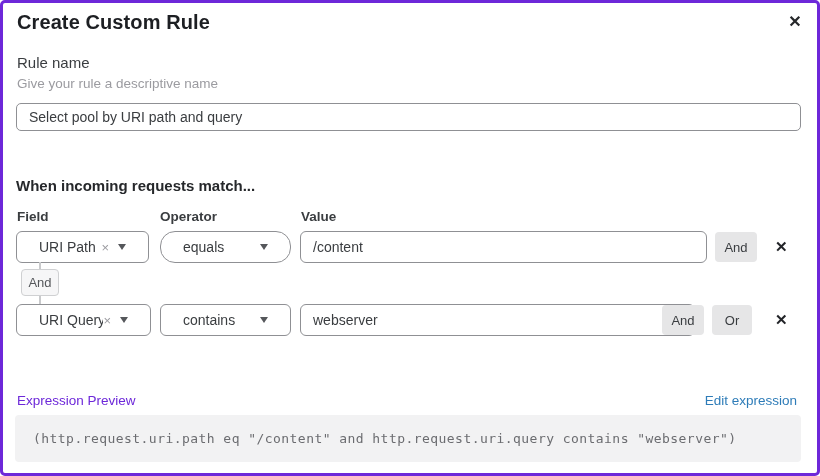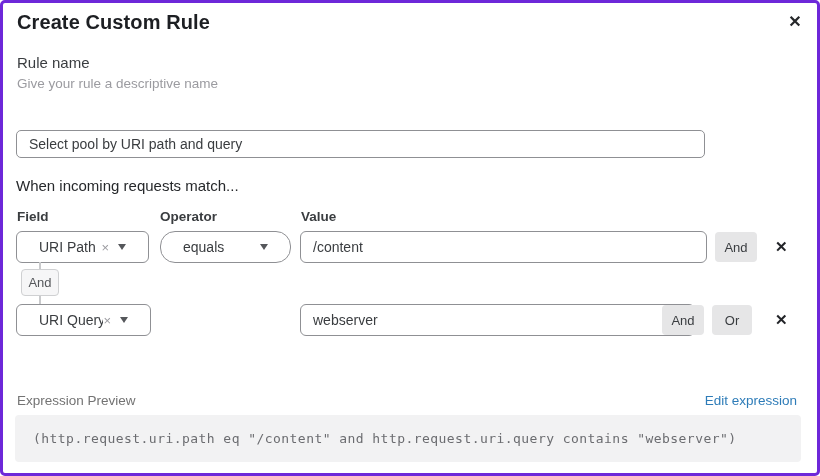--- a/index.html
+++ b/index.html
@@ -35,23 +35,23 @@
   .field-label { font-size: 15px; color: #3a3d40; }
   .helper-text { font-size: 13.5px; color: #9b9ba0; text-align: center; }
 
   .text-input {
     border: 1px solid #8f9094; border-radius: 5px;
     font-family: "Liberation Sans", sans-serif;
     font-size: 14px; color: #3a3d40;
     padding: 0 12px; background: #fff;
     outline: none; height: 28px;
   }
-  #rule-name-input { left: 13px; top: 100px; width: 689px; margin-top: 27px; }
+  #rule-name-input { left: 13px; top: 100px; width: 785px; }
 
-  .section-heading { font-size: 15px; font-weight: 400; color: #26282b; }
+  .section-heading { font-size: 15px; font-weight: 700; color: #26282b; }
   .col-label { font-size: 13.5px; color: #3a3d40; font-weight: bold; }
 
   .select-box {
     border: 1px solid #8f9094; border-radius: 6px;
     height: 32px; background: #fff;
     display: flex; align-items: center;
     padding: 0 22px; font-size: 14px; color: #3a3d40;
     cursor: pointer;
   }
   .select-box .sel-text {
@@ -86,21 +86,21 @@
     left: 36px; top: 259px; width: 2px; height: 44px;
     background: #c9cacc;
   }
   .connector-badge {
     left: 18px; top: 266px; width: 38px; height: 27px;
     background: #f6f6f7; border: 1px solid #cfd0d2; border-radius: 4px;
     display: flex; align-items: center; justify-content: center;
     font-size: 13px; color: #55575b;
   }
 
-  .expr-label { font-size: 13.5px; color: #737373; }
+  .expr-label { font-size: 13.5px; color: #6d28d9; }
   .edit-link {
     font-size: 13.5px; color: #2e7cb8; cursor: pointer; text-decoration: none;
   }
   .code-block {
     left: 12px; top: 412px; width: 786px; height: 47px;
     background: #f2f2f3; border-radius: 4px;
     display: flex; align-items: center;
     padding-left: 18px;
   }
   .code-text {
@@ -141,20 +141,24 @@
   <button class="abs row-delete" style="left:772px; top:236px;">✕</button>
 
   <div class="abs connector-line"></div>
   <div class="abs connector-badge">And</div>
 
   <div class="abs select-box" style="left:13px; top:301px; width:135px;">
     <span class="sel-text">URI Query St...</span>
     <span class="clear-x">×</span>
     <span class="chevron"></span>
   </div>
+  <div class="abs select-box" style="left:157px; top:301px; width:131px;">
+    <span class="sel-text">contains</span>
+    <span class="chevron"></span>
+  </div>
   <input class="abs text-input value-input" style="left: 297px; top: 301px; width: 395px;" type="text" value="webserver">
   <button class="abs logic-btn" style="left:659px; top:302px; width:42px;">And</button>
   <button class="abs logic-btn" style="left:709px; top:302px; width:40px;">Or</button>
   <button class="abs row-delete" style="left:772px; top:309px;">✕</button>
 
   <div class="abs expr-label" style="left:14px; top:390px;">Expression Preview</div>
   <a class="abs edit-link" style="right:20px; top:390px;" href="#">Edit expression</a>
   <div class="abs code-block">
     <span class="code-text">(http.request.uri.path eq "/content" and http.request.uri.query contains "webserver")</span>
   </div>

